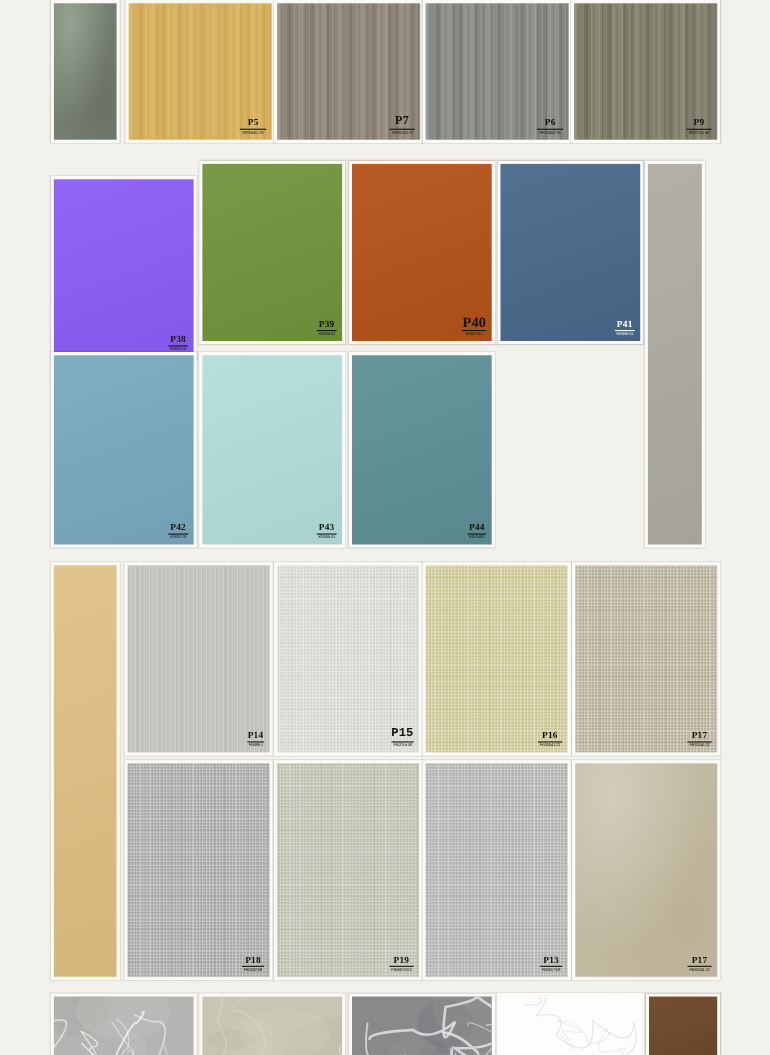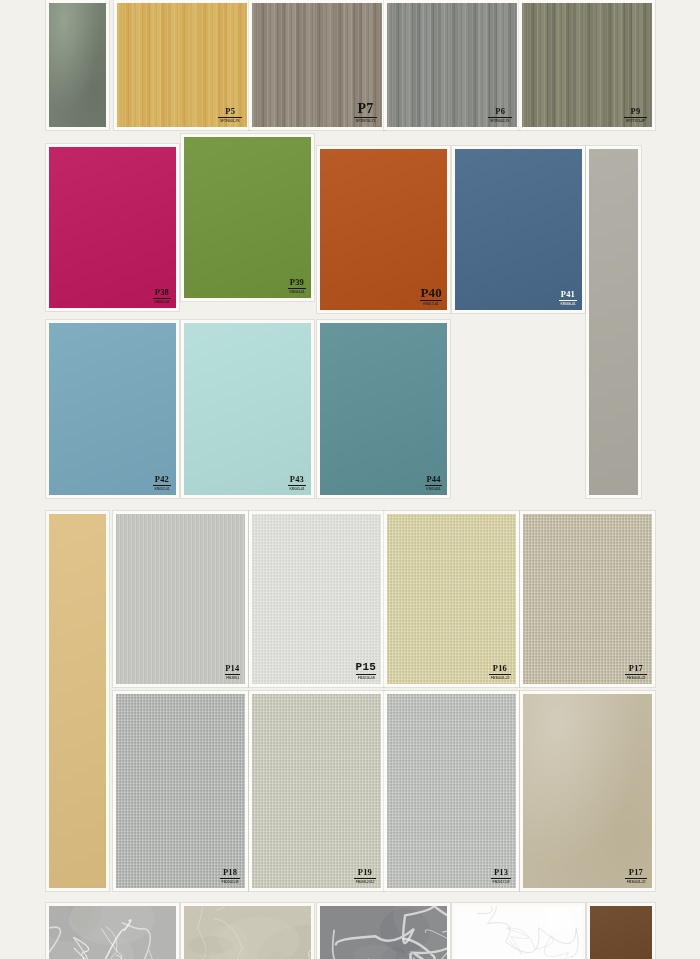--- a/index.html
+++ b/index.html
@@ -126,21 +126,21 @@
         <div class="surface tex-wood-v"></div>
         <div class="label dark">
           <span class="code" style="font-size: 8.5px;">P5</span>
           <span class="rule"></span>
           <span class="sku" style="font-size: 4.4px;">SP2N001-7K</span>
         </div>
       </div>
       <div class="panel bordered" style="left: 249px; top: 0px; width: 136px; height: 130px; background: rgb(140, 131, 118); pointer-events: auto;">
         <div class="surface tex-wood-v"></div>
         <div class="label dark">
-          <span class="code" style="font-size: 14px;">P7</span>
+          <span class="code" style="font-size: 11px;">P7</span>
           <span class="rule"></span>
           <span class="sku" style="font-size: 4.4px;">SP2N703-73</span>
         </div>
       </div>
       <div class="panel bordered" style="left: 384px; top: 0px; width: 136px; height: 130px; background: rgb(132, 135, 130); pointer-events: auto;">
         <div class="surface tex-wood-v"></div>
         <div class="label dark">
           <span class="code" style="font-size: 8.5px;">P6</span>
           <span class="rule"></span>
           <span class="sku" style="font-size: 4.4px;">SP2N002-7K</span>
@@ -152,29 +152,29 @@
           <span class="code" style="font-size: 8.5px;">P9</span>
           <span class="rule"></span>
           <span class="sku" style="font-size: 4.4px;">SP2T701-4P</span>
         </div>
       </div>
     </div>
     <div class="section" style="top: 0px; height: 959px; pointer-events: none;">
       <div class="panel bordered" style="left: 586px; top: 146px; width: 55px; height: 352px; background: rgb(174, 172, 161); pointer-events: auto;">
         <div class="surface tex-flat"></div>
       </div>
-      <div class="panel bordered" style="left: 46px; top: 144px; width: 133px; height: 167px; background: #be185d; pointer-events: auto;">
+      <div class="panel bordered" style="left: 46px; top: 160px; width: 133px; height: 167px; background: #8b5cf6; pointer-events: auto;">
         <div class="surface tex-flat"></div>
         <div class="label dark">
           <span class="code" style="font-size: 8.5px;">P38</span>
           <span class="rule"></span>
           <span class="sku" style="font-size: 4.4px;">KR061-01</span>
         </div>
       </div>
-      <div class="panel bordered" style="left: 181px; top: 134px; width: 133px; height: 167px; background: rgb(112, 147, 59); pointer-events: auto;">
+      <div class="panel bordered" style="left: 181px; top: 146px; width: 133px; height: 167px; background: rgb(112, 147, 59); pointer-events: auto;">
         <div class="surface tex-flat"></div>
         <div class="label dark">
           <span class="code" style="font-size: 8.5px;">P39</span>
           <span class="rule"></span>
           <span class="sku" style="font-size: 4.4px;">KR004-01</span>
         </div>
       </div>
       <div class="panel bordered" style="left: 317px; top: 146px; width: 133px; height: 167px; background: rgb(180, 81, 26); pointer-events: auto;">
         <div class="surface tex-flat"></div>
         <div class="label dark">

